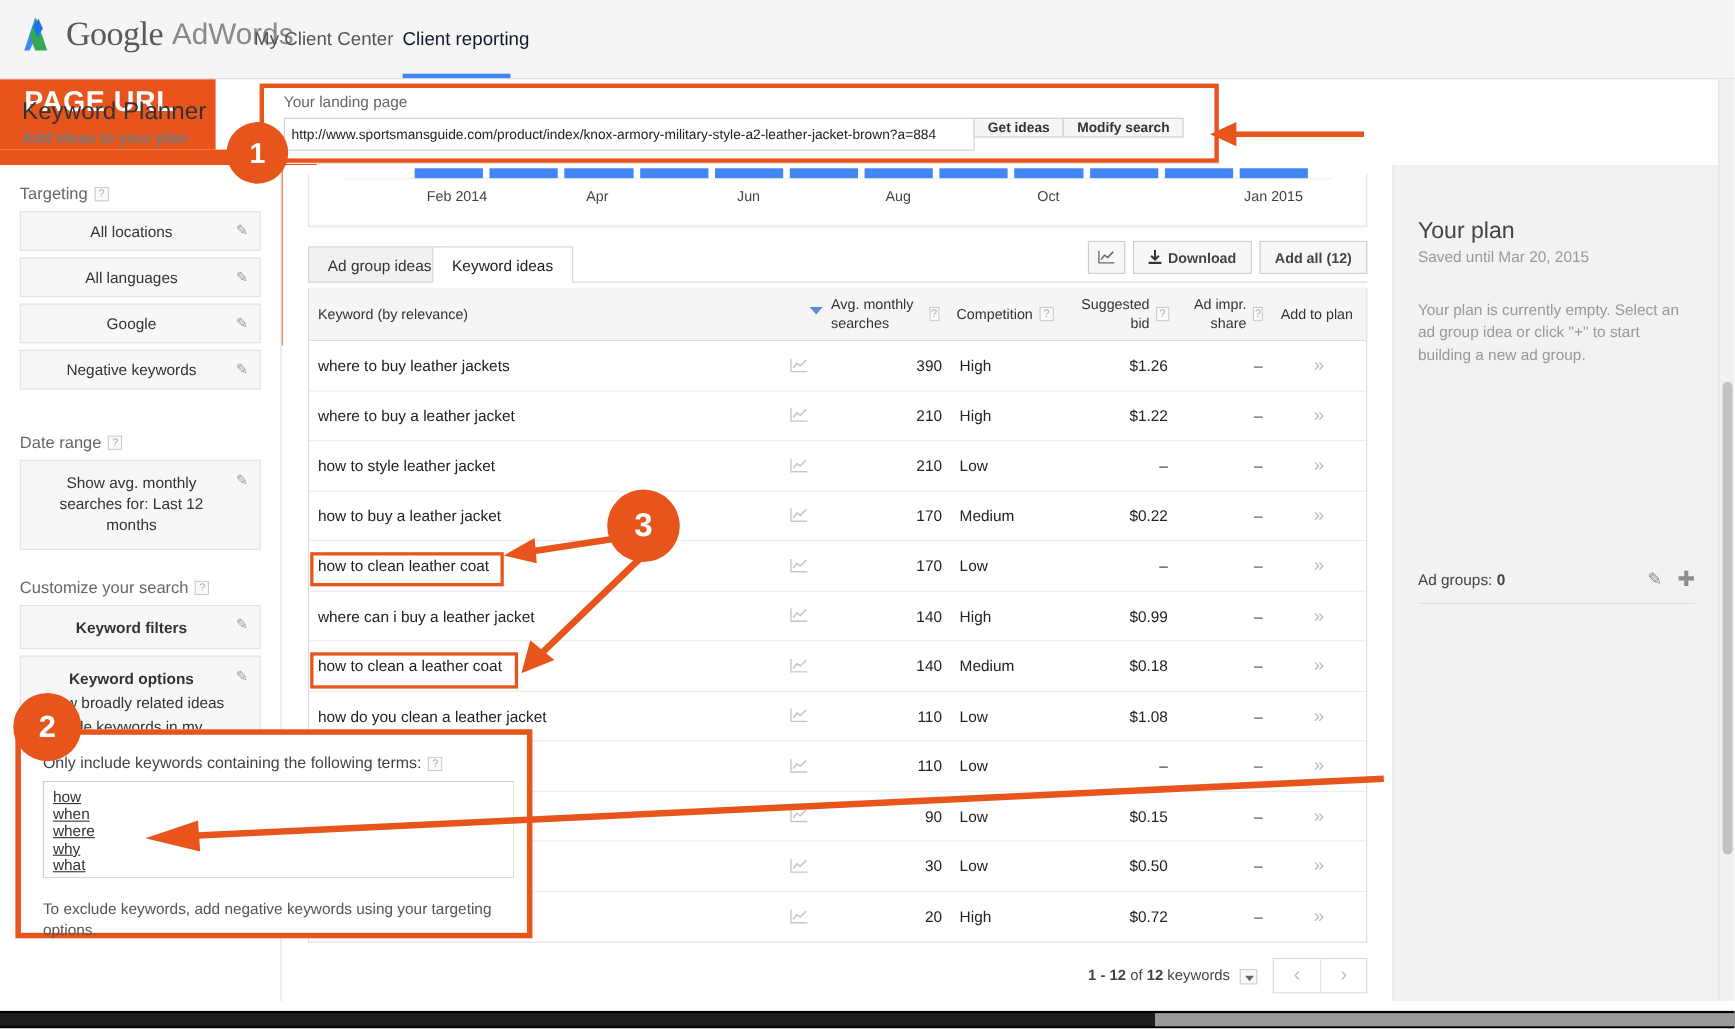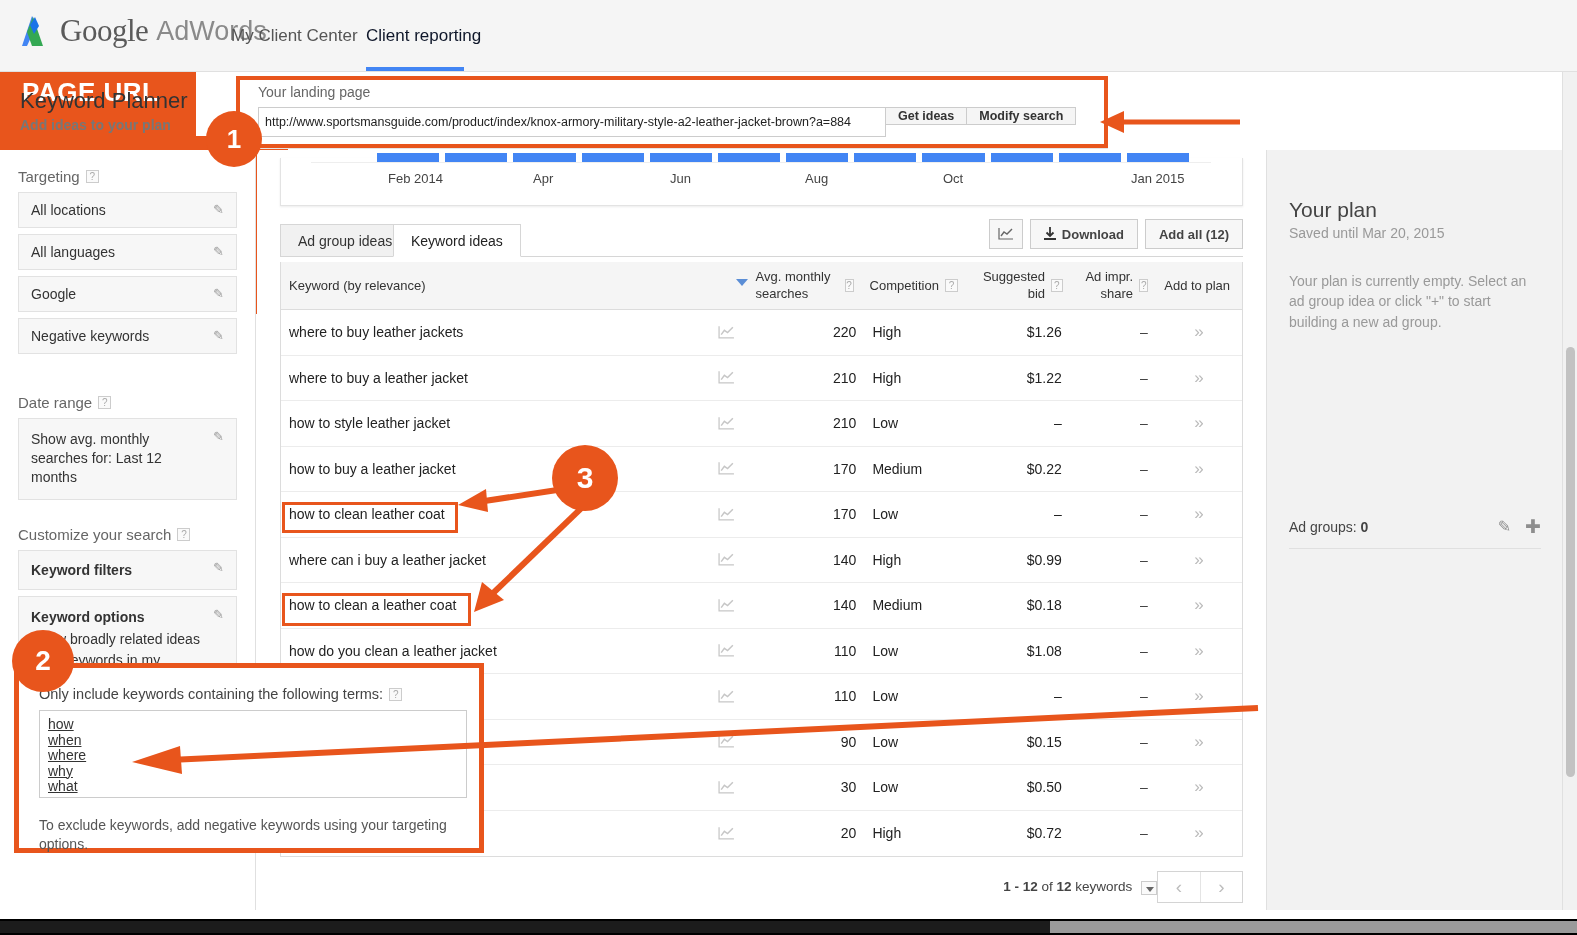--- a/index.html
+++ b/index.html
@@ -54,21 +54,21 @@
   
   .sidebar { position:absolute; left:0; top:150px; width:256px; height:760px; background:#fff;
              border-right:1px solid #e0e0e0; }
   .sect-title { font-size:15px; color:#666; margin:18px 0 7px 18px; display:flex; align-items:center;}
   .qmark {
     display:inline-block; width:13px;height:13px; border:1px solid #ccc; color:#aaa;
     font-size:10px; line-height:12px; text-align:center; margin-left:6px; background:#fafafa;
   }
   .side-box {
     margin:0 18px 6px 18px; background:#f7f7f7; border:1px solid #e2e2e2;
-    padding:9px 28px 9px 12px; font-size:14px; color:#333; position:relative; cursor:pointer;
+    padding:9px 28px 9px 12px; font-size:14px; color:#333; position:relative; cursor:pointer;text-align:center;
   }
   .side-box.tall { padding-top:11px; padding-bottom:12px; line-height:1.35; }
   .side-box b { font-weight:bold; }
   .pencil {
     position:absolute; right:9px; top:9px; width:14px; height:14px;
     color:#999; font-size:13px;
   }
   .opt-line { font-size:14px; color:#333; margin-top:3px; }
 
   
@@ -122,21 +122,21 @@
   .td.kw   { width:445px; }
   .td.spark{ width:48px; justify-content:center; }
   .td.vol  { width:120px; justify-content:flex-end; }
   .td.comp { width:105px; }
   .td.bid  { width:110px; justify-content:flex-end; }
   .td.share{ width:90px; justify-content:flex-end; color:#444;}
   .td.add  { width:90px; justify-content:center; color:#bbb; font-size:17px; cursor:pointer;}
   .sparkico { width:17px; height:15px; opacity:.55; }
 
   .pager { position:absolute; left:23px; top:720px; width:963px; height:34px;
-           display:flex; justify-content:flex-end; align-items:center; }
+           display:flex; justify-content:flex-end; align-items:center; gap:14px; }
   .pager-text { font-size:13.5px; color:#444; }
   .pager-text b { font-weight:bold; }
   .caret-box { display:inline-block; width:16px;height:14px;border:1px solid #ccc;
                background:#fafafa; vertical-align:middle; margin-left:5px; position:relative;}
   .caret-box::after{content:"";position:absolute;left:4px;top:5px;width:0;height:0;
     border-left:4px solid transparent;border-right:4px solid transparent;border-top:5px solid #666;}
   .navbtns { display:flex; border:1px solid #d4d4d4; }
   .navbtn { width:42px; height:30px; display:flex;align-items:center;justify-content:center;
             font-size:19px; color:#bdbdbd; background:#fff; cursor:pointer;}
   .navbtn + .navbtn { border-left:1px solid #e4e4e4; }
@@ -342,21 +342,21 @@
       </div>
       <div id="rows">
           <div class="tr">
             <div class="td kw">where to buy leather jackets</div>
             <div class="td spark">
               <svg class="sparkico" viewBox="0 0 16 14">
                 <path d="M1 1 v11 h14" stroke="#999" fill="none" stroke-width="1.2"></path>
                 <path d="M3 9 L6 5 L9 7 L14 2" stroke="#999" fill="none" stroke-width="1.4"></path>
               </svg>
             </div>
-            <div class="td vol">220</div>
+            <div class="td vol">390</div>
             <div class="td comp">High</div>
             <div class="td bid">$1.26</div>
             <div class="td share">–</div>
             <div class="td add">»</div>
           </div>
           <div class="tr">
             <div class="td kw">where to buy a leather jacket</div>
             <div class="td spark">
               <svg class="sparkico" viewBox="0 0 16 14">
                 <path d="M1 1 v11 h14" stroke="#999" fill="none" stroke-width="1.2"></path>

